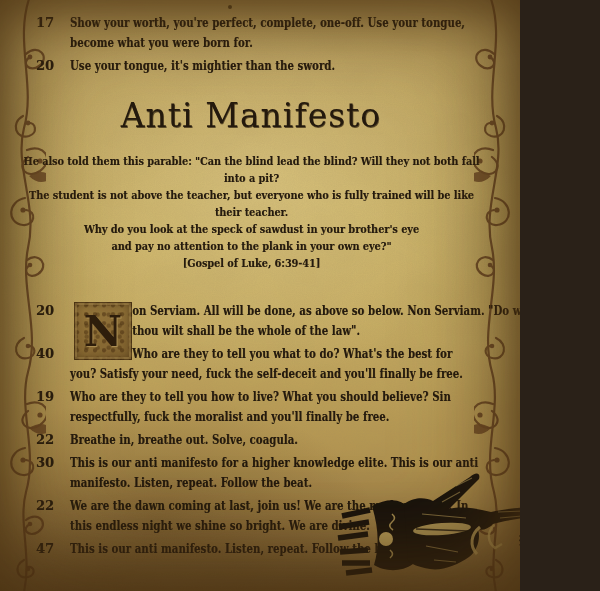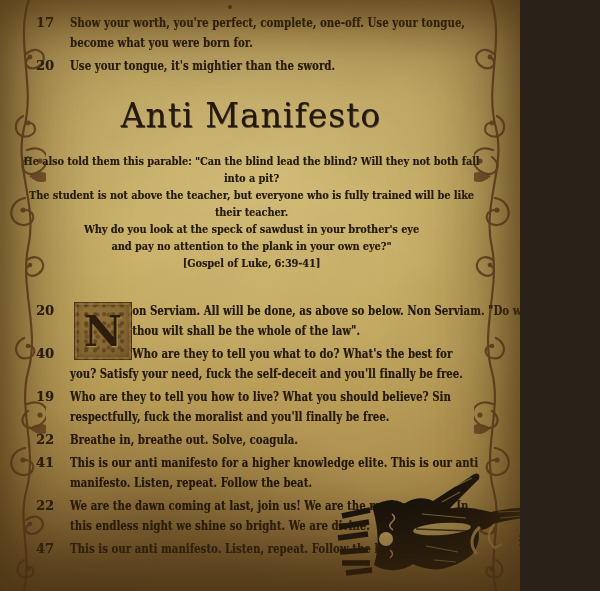--- a/index.html
+++ b/index.html
@@ -177,21 +177,21 @@
       </div>
       <div class="vrow">
         <div class="vnum">19</div>
         <div class="vtext">Who are they to tell you how to live? What you should believe? Sin respectfully, fuck the moralist and you'll finally be free.</div>
       </div>
       <div class="vrow">
         <div class="vnum">22</div>
         <div class="vtext">Breathe in, breathe out. Solve, coagula.</div>
       </div>
       <div class="vrow">
-        <div class="vnum">41</div>
+        <div class="vnum">30</div>
         <div class="vtext">This is our anti manifesto for a higher knowledge elite. This is our anti manifesto. Listen, repeat. Follow the beat.</div>
       </div>
       <div class="vrow">
         <div class="vnum">22</div>
         <div class="vtext">We are the dawn coming at last, join us! We are the modern Faust! In this endless night we shine so bright. We are divine.</div>
       </div>
       <div class="vrow">
         <div class="vnum">47</div>
         <div class="vtext">This is our anti manifesto. Listen, repeat. Follow the beat.</div>
       </div>

